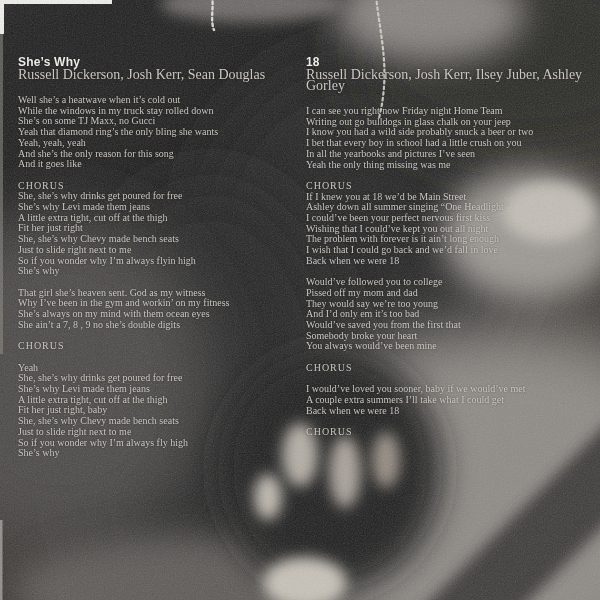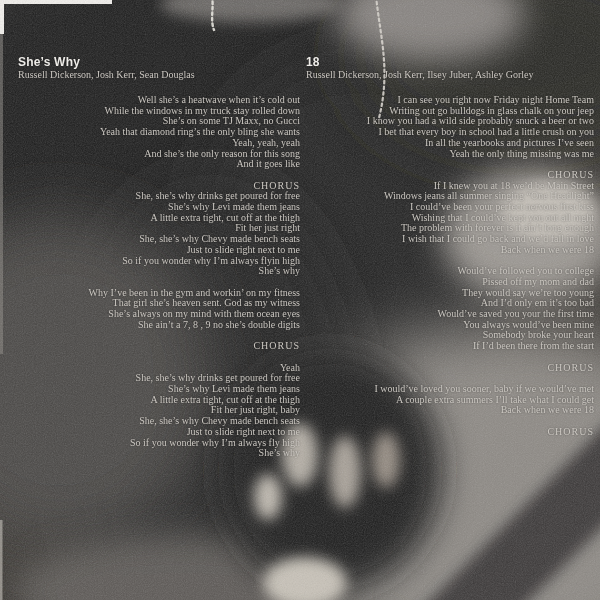--- a/index.html
+++ b/index.html
@@ -21,26 +21,26 @@
   .song-title {
     font-family: "Liberation Sans", sans-serif;
     font-weight: 700;
     font-size: 12px;
     line-height: 13px;
     color: #eeece8;
     letter-spacing: .2px;
     text-shadow: 0 0 2px rgba(10,10,10,.5);
   }
   .writers {
-    font-size: 10px;
+    font-size: 14px;
     line-height: 11px;
     color: #ccc8c2;
     text-shadow: 0 0 2px rgba(10,10,10,.5);
   }
-  .lines { margin-top: 15px; text-align: right; }
+  .lines { margin-top: 15px; }
   .line {
     font-size: 10px;
     line-height: 10.7px;
     color: #cbc7c1;
     white-space: nowrap;
     text-shadow: 0 0 2px rgba(10,10,10,.45);
   }
   .line.label { letter-spacing: 1px; }
 </style>
 </head>
@@ -118,22 +118,22 @@
       <div class="line label">CHORUS</div>
       <div class="line">She, she’s why drinks get poured for free</div>
       <div class="line">She’s why Levi made them jeans</div>
       <div class="line">A little extra tight, cut off at the thigh</div>
       <div class="line">Fit her just right</div>
       <div class="line">She, she’s why Chevy made bench seats</div>
       <div class="line">Just to slide right next to me</div>
       <div class="line">So if you wonder why I’m always flyin high</div>
       <div class="line">She’s why</div>
       <div class="line blank">&nbsp;</div>
+      <div class="line">That girl she’s heaven sent. God as my witness</div>
       <div class="line">Why I’ve been in the gym and workin’ on my fitness</div>
-      <div class="line">That girl she’s heaven sent. God as my witness</div>
       <div class="line">She’s always on my mind with them ocean eyes</div>
       <div class="line">She ain’t a 7, 8 , 9 no she’s double digits</div>
       <div class="line blank">&nbsp;</div>
       <div class="line label">CHORUS</div>
       <div class="line blank">&nbsp;</div>
       <div class="line">Yeah</div>
       <div class="line">She, she’s why drinks get poured for free</div>
       <div class="line">She’s why Levi made them jeans</div>
       <div class="line">A little extra tight, cut off at the thigh</div>
       <div class="line">Fit her just right, baby</div>
@@ -150,35 +150,34 @@
   <div class="lines">
       <div class="line">I can see you right now Friday night Home Team</div>
       <div class="line">Writing out go bulldogs in glass chalk on your jeep</div>
       <div class="line">I know you had a wild side probably snuck a beer or two</div>
       <div class="line">I bet that every boy in school had a little crush on you</div>
       <div class="line">In all the yearbooks and pictures I’ve seen</div>
       <div class="line">Yeah the only thing missing was me</div>
       <div class="line blank">&nbsp;</div>
       <div class="line label">CHORUS</div>
       <div class="line">If I knew you at 18 we’d be Main Street</div>
-      <div class="line">Windows jeans all summer singing “One Headlight”</div>
+      <div class="line">Ashley down all summer singing “One Headlight”</div>
       <div class="line">I could’ve been your perfect nervous first kiss</div>
       <div class="line">Wishing that I could’ve kept you out all night</div>
       <div class="line">The problem with forever is it ain’t long enough</div>
       <div class="line">I wish that I could go back and we’d fall in love</div>
       <div class="line">Back when we were 18</div>
       <div class="line blank">&nbsp;</div>
       <div class="line">Would’ve followed you to college</div>
       <div class="line">Pissed off my mom and dad</div>
       <div class="line">They would say we’re too young</div>
       <div class="line">And I’d only em it’s too bad</div>
-      <div class="line">Would’ve saved you your the first time</div>
+      <div class="line">Would’ve saved you from the first that</div>
+      <div class="line">Somebody broke your heart</div>
       <div class="line">You always would’ve been mine</div>
-      <div class="line">Somebody broke your heart</div>
-      <div class="line">If I’d been there from the start</div>
       <div class="line blank">&nbsp;</div>
       <div class="line label">CHORUS</div>
       <div class="line blank">&nbsp;</div>
       <div class="line">I would’ve loved you sooner, baby if we would’ve met</div>
       <div class="line">A couple extra summers I’ll take what I could get</div>
       <div class="line">Back when we were 18</div>
       <div class="line blank">&nbsp;</div>
       <div class="line label">CHORUS</div>
     </div>
 </div>

